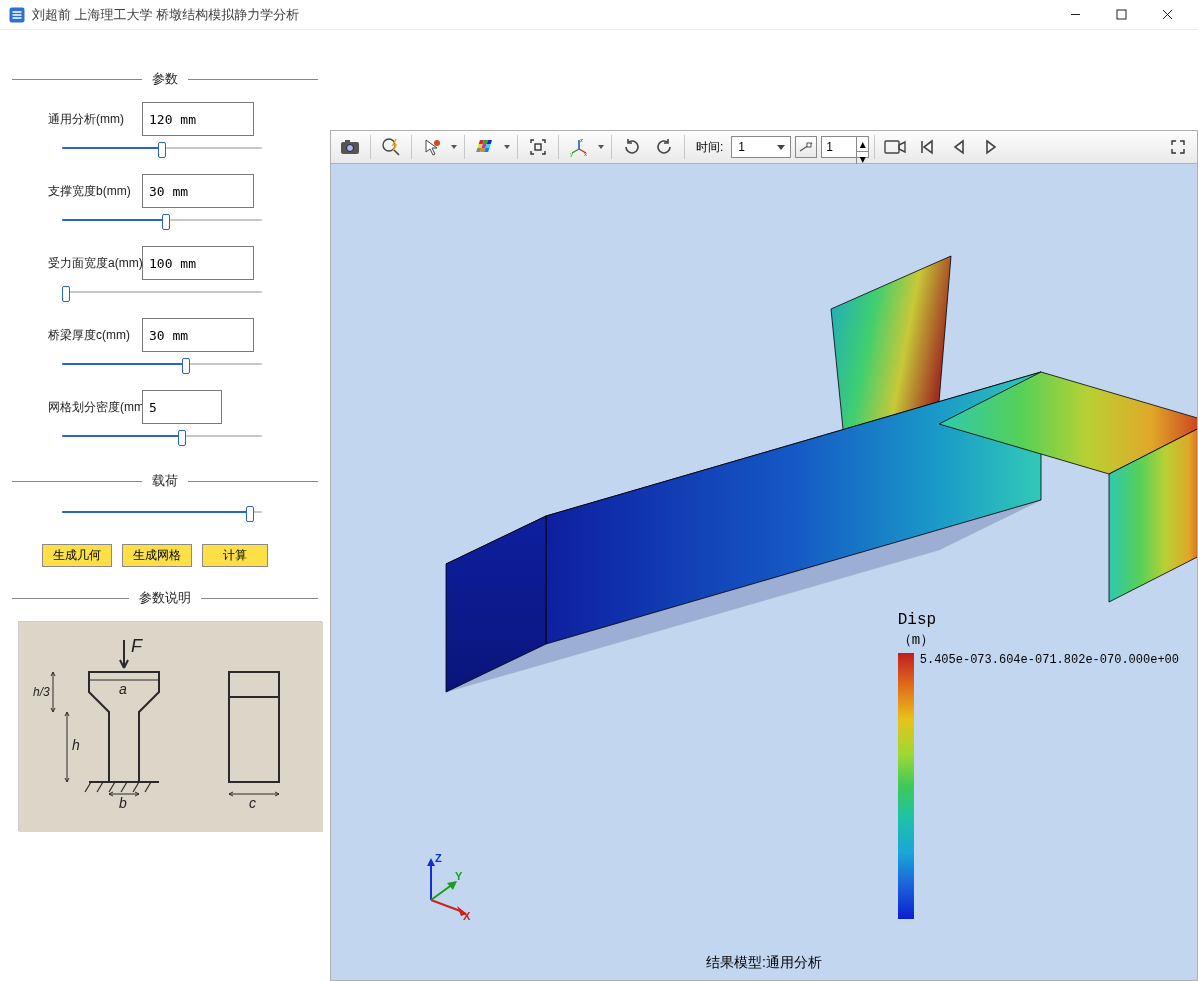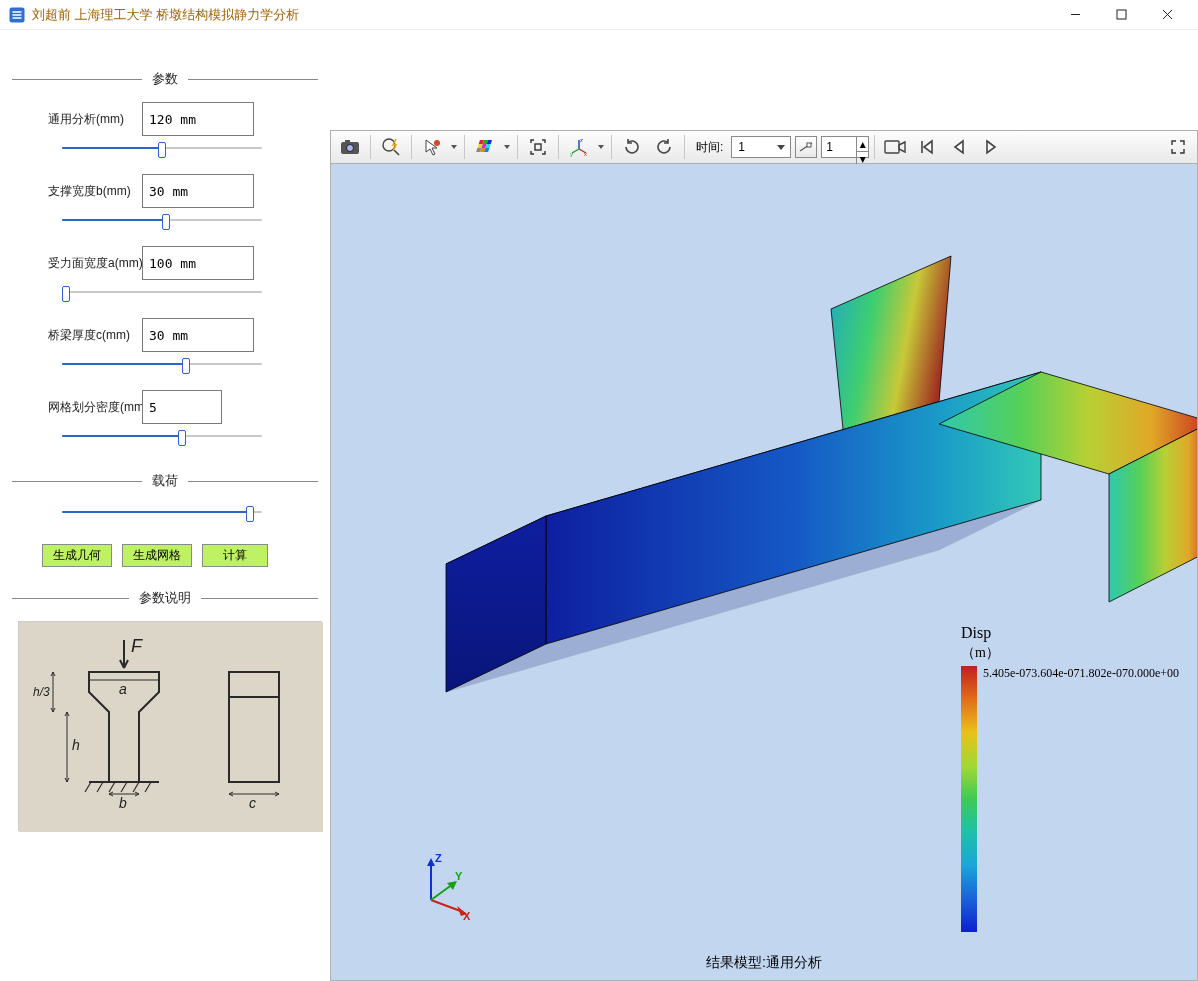--- a/index.html
+++ b/index.html
@@ -1,37 +1,37 @@
 <!DOCTYPE html>
 <html><head>
 <meta charset="utf-8">
 <style>
 * { box-sizing: border-box; margin: 0; padding: 0; }
 body { font-family: "Microsoft YaHei", "SimSun", sans-serif; font-size: 12px; background: #fff; width: 1198px; height: 981px; overflow: hidden; display: flex; flex-direction: column; }
 .titlebar { height: 30px; display: flex; align-items: center; padding: 0 8px; background: #fff; border-bottom: 1px solid #eee; }
 .titlebar-icon { width: 18px; height: 18px; margin-right: 6px; }
-.titlebar-text { flex: 1; font-size: 13px; color: #a16207; }
+.titlebar-text { flex: 1; font-size: 13px; color: #404040; }
 .win-btns { display: flex; gap: 0; }
 .win-btn { width: 46px; height: 30px; display: flex; align-items: center; justify-content: center; }
 .win-btn svg { width: 11px; height: 11px; }
 .content { display: flex; flex: 1; }
 .side { width: 330px; padding: 30px 12px 12px 12px; overflow-y: auto; }
 .group-head { display: flex; align-items: center; margin: 10px 0 14px; }
 .group-head .line { flex: 1; border-top: 1px solid #888; }
 .group-head .lbl { padding: 0 10px; font-size: 13px; color: #222; }
 .param-row { display: flex; align-items: center; margin-bottom: 4px; padding-left: 36px; }
 .param-lbl { width: 94px; font-size: 12px; color: #222; text-align: left; white-space: nowrap; }
 .param-input { width: 112px; height: 24px; border: 1px solid #7a7a7a; padding: 16px 6px; font-family: monospace; font-size: 13px; background: #fff; }
 .slider-row { padding: 0 50px 18px 50px; }
 .slider { width: 200px; height: 16px; position: relative; }
 .slider-track { position: absolute; top: 7px; left: 0; right: 0; height: 2px; background: #c8c8c8; border-radius: 1px; }
 .slider-fill { position: absolute; top: 7px; left: 0; height: 2px; background: #2a66c9; border-radius: 1px; }
 .slider-thumb { position: absolute; top: 2px; width: 8px; height: 16px; background: #fff; border: 1px solid #2a66c9; border-radius: 2px; transform: translateX(-4px); }
 .buttons-row { display: flex; gap: 10px; padding: 6px 30px 12px; }
-.btn { padding: 2px 10px; border: 1px solid #8a8a8a; background: #bef264; font-size: 12px; cursor: pointer; }
+.btn { padding: 2px 10px; border: 1px solid #8a8a8a; background: #fde047; font-size: 12px; cursor: pointer; }
 .btn-wide { padding: 2px 20px; }
 .sketch-box { margin: 10px 6px; width: 304px; height: 210px; background: #dcd6c8; position: relative; border: 1px solid #ccc; }
 .main { flex: 1; display: flex; flex-direction: column; padding-top: 100px; }
 .tabs { height: 22px; display: flex; align-items: flex-end; padding-left: 10px; gap: 16px; font-size: 13px; }
 .tab { padding: 2px 6px; cursor: pointer; color: #222; }
 .tab.active { border: 1px solid #b0b0b0; border-bottom: none; background: #fff; }
 .toolbar { height: 34px; border: 1px solid #b0b0b0; background: linear-gradient(#fdfdfd,#e9e9e9); display: flex; align-items: center; padding: 0 4px; gap: 2px; }
 .tb-btn { width: 30px; height: 28px; display: flex; align-items: center; justify-content: center; border: 1px solid transparent; border-radius: 2px; position: relative; }
 .tb-sep { width: 1px; height: 24px; background: #c8c8c8; margin: 0 3px; }
 .tb-drop { width: 10px; display: flex; align-items: center; justify-content: center; }
@@ -40,21 +40,21 @@
 .tb-select { height: 22px; border: 1px solid #8a8a8a; background: #fff; font-size: 12px; padding: 0 18px 0 6px; position: relative; min-width: 60px; display: flex; align-items: center; }
 .tb-select::after { content: ""; position: absolute; right: 5px; top: 8px; border-left: 4px solid transparent; border-right: 4px solid transparent; border-top: 5px solid #444; }
 .tb-spin { height: 22px; width: 48px; border: 1px solid #8a8a8a; background: #fff; font-size: 12px; padding: 0 14px 0 4px; display: flex; align-items: center; position: relative; }
 .tb-spin .sp { position: absolute; right: 0; top: 0; bottom: 0; width: 12px; display: flex; flex-direction: column; }
 .tb-spin .sp div { flex:1; border-left: 1px solid #8a8a8a; display:flex; align-items:center; justify-content:center; }
 .tb-spin .sp div:first-child { border-bottom: 1px solid #8a8a8a; }
 .tb-icon-small { width: 22px; height: 22px; border: 1px solid #8a8a8a; background: linear-gradient(#fff,#e8e8e8); display:flex; align-items:center; justify-content:center; margin: 0 2px; }
 .viewport { flex: 1; background: #c3d6ef; position: relative; border: 1px solid #b0b0b0; border-top: none; overflow: hidden; }
 .triad { position: absolute; left: 80px; bottom: 60px; }
 .result-label { position: absolute; bottom: 8px; left: 50%; transform: translateX(-50%); font-size: 14px; color: #000; margin-top: 48px; }
-.legend { position: absolute; right: 18px; top: 460px; font-family: Liberation Serif, serif; }
+.legend { position: absolute; right: 18px; top: 447px; font-family: Liberation Mono, monospace; }
 .legend-title { font-size: 16px; margin-bottom: 2px; }
 .legend-unit { font-size: 14px; margin-bottom: 4px; }
 .legend-body { display: flex; }
 .legend-bar { width: 16px; height: 266px; background: linear-gradient(to bottom, #c11f1f 0%, #e06a1a 12%, #e8c21a 25%, #9fd835 38%, #3fc957 50%, #1fc1a8 62%, #1aa6d8 75%, #1a5fd8 88%, #0b1fd0 100%); border: 0; }
 .legend-ticks { display: flex; justify-content: center; height: 266px; padding-left: 6px; font-size: 12px; }
 .model-svg { position: absolute; left: 60px; top: 70px; }
 </style>
 </head>
 <body>
 

